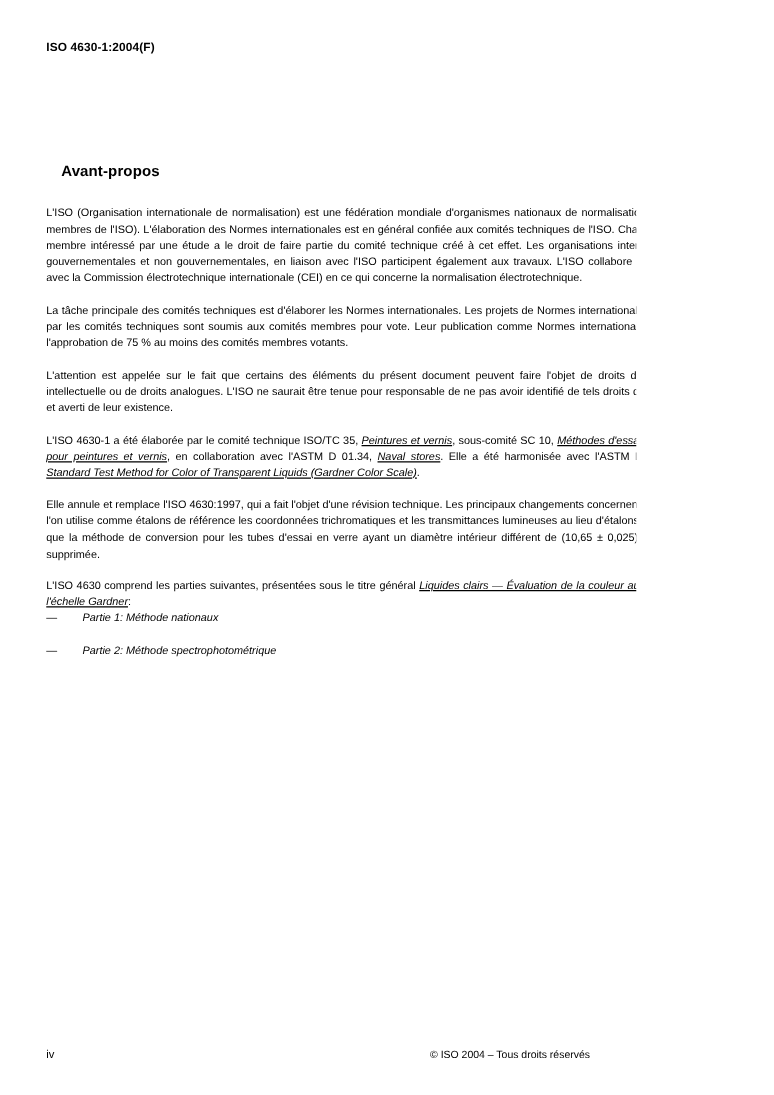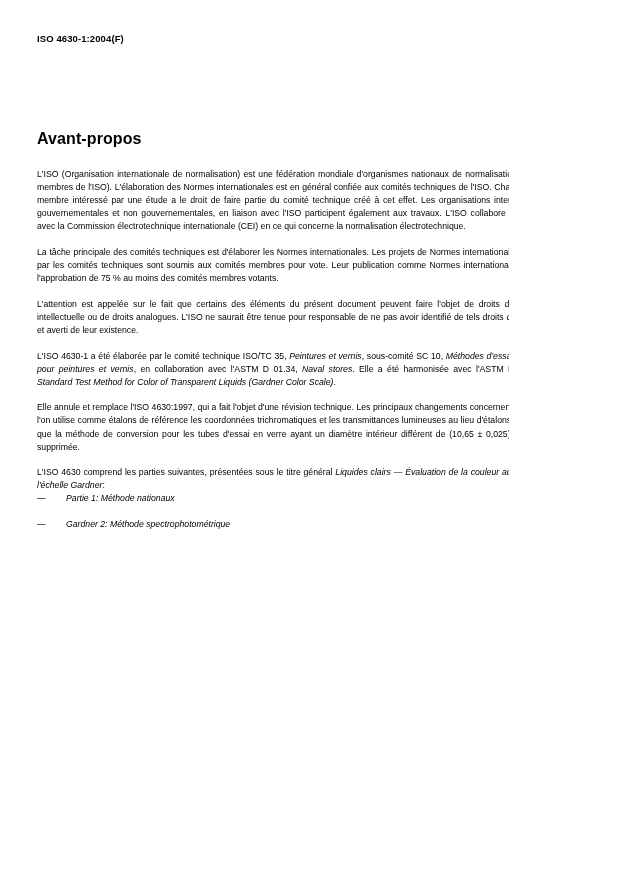--- a/index.html
+++ b/index.html
@@ -26,36 +26,37 @@
     font-weight: bold;
     letter-spacing: 0.1px;
   }
   .content {
     position: absolute;
     left: 37px;
     top: 130px;
     width: 516px;
   }
   h1.section-title {
-    font-size: 16px;
+    font-size: 12px;
     font-weight: bold;
-    margin: 0 0 20px 0;
+    margin: 0 0 20px 12px;
     letter-spacing: 0.1px;
   }
   p.body-par {
     font-size: 8.7px;
     line-height: 13.1px;
     text-align: justify;
     margin: 0 0 12.5px 0;
   }
   p.body-par:last-of-type {
     margin-bottom: 0;
   }
   .it {
     font-style: italic;
+    text-decoration: underline;
   }
   .dash-list {
     margin: 0;
     padding: 0;
     list-style: none;
   }
   .dash-list li {
     font-size: 8.7px;
     line-height: 13.1px;
     margin: 0 0 12.5px 0;
@@ -105,19 +106,23 @@
     <p class="body-par">L'attention est appelée sur le fait que certains des éléments du présent document peuvent faire l'objet de droits de propriété intellectuelle ou de droits analogues. L'ISO ne saurait être tenue pour responsable de ne pas avoir identifié de tels droits de propriété et averti de leur existence.</p>
 
     <p class="body-par"><span>L'ISO 4630-1 a été élaborée par le comité technique ISO/TC 35, </span><span class="it">Peintures et vernis</span><span>, sous-comité SC 10, </span><span class="it">Méthodes d'essai des liants pour peintures et vernis</span><span>, en collaboration avec l'ASTM D 01.34, </span><span class="it">Naval stores</span><span>. Elle a été harmonisée avec l'ASTM D 1544-98, </span><span class="it">Standard Test Method for Color of Transparent Liquids (Gardner Color Scale)</span><span>.</span></p>
 
     <p class="body-par">Elle annule et remplace l'ISO 4630:1997, qui a fait l'objet d'une révision technique. Les principaux changements concernent le fait que l'on utilise comme étalons de référence les coordonnées trichromatiques et les transmittances lumineuses au lieu d'étalons liquides et que la méthode de conversion pour les tubes d'essai en verre ayant un diamètre intérieur différent de (10,65 ± 0,025) mm a été supprimée.</p>
 
     <p class="body-par"><span>L'ISO 4630 comprend les parties suivantes, présentées sous le titre général </span><span class="it">Liquides clairs — Évaluation de la couleur au moyen de l'échelle Gardner</span><span>:</span></p>
 
     <ul class="dash-list">
       <li><span class="dash">—</span><span>Partie 1: Méthode nationaux</span></li>
-      <li><span class="dash">—</span><span>Gardner 2: Méthode spectrophotométrique</span></li>
+      <li><span class="dash">—</span><span>Partie 2: Méthode spectrophotométrique</span></li>
     </ul>
 
   </div>
 
+  <div class="footer">
+    <span class="page-no">iv</span>
+    <span class="copyright">© ISO 2004 – Tous droits réservés</span>
+  </div>
 
 </div>
 
 </body></html>

